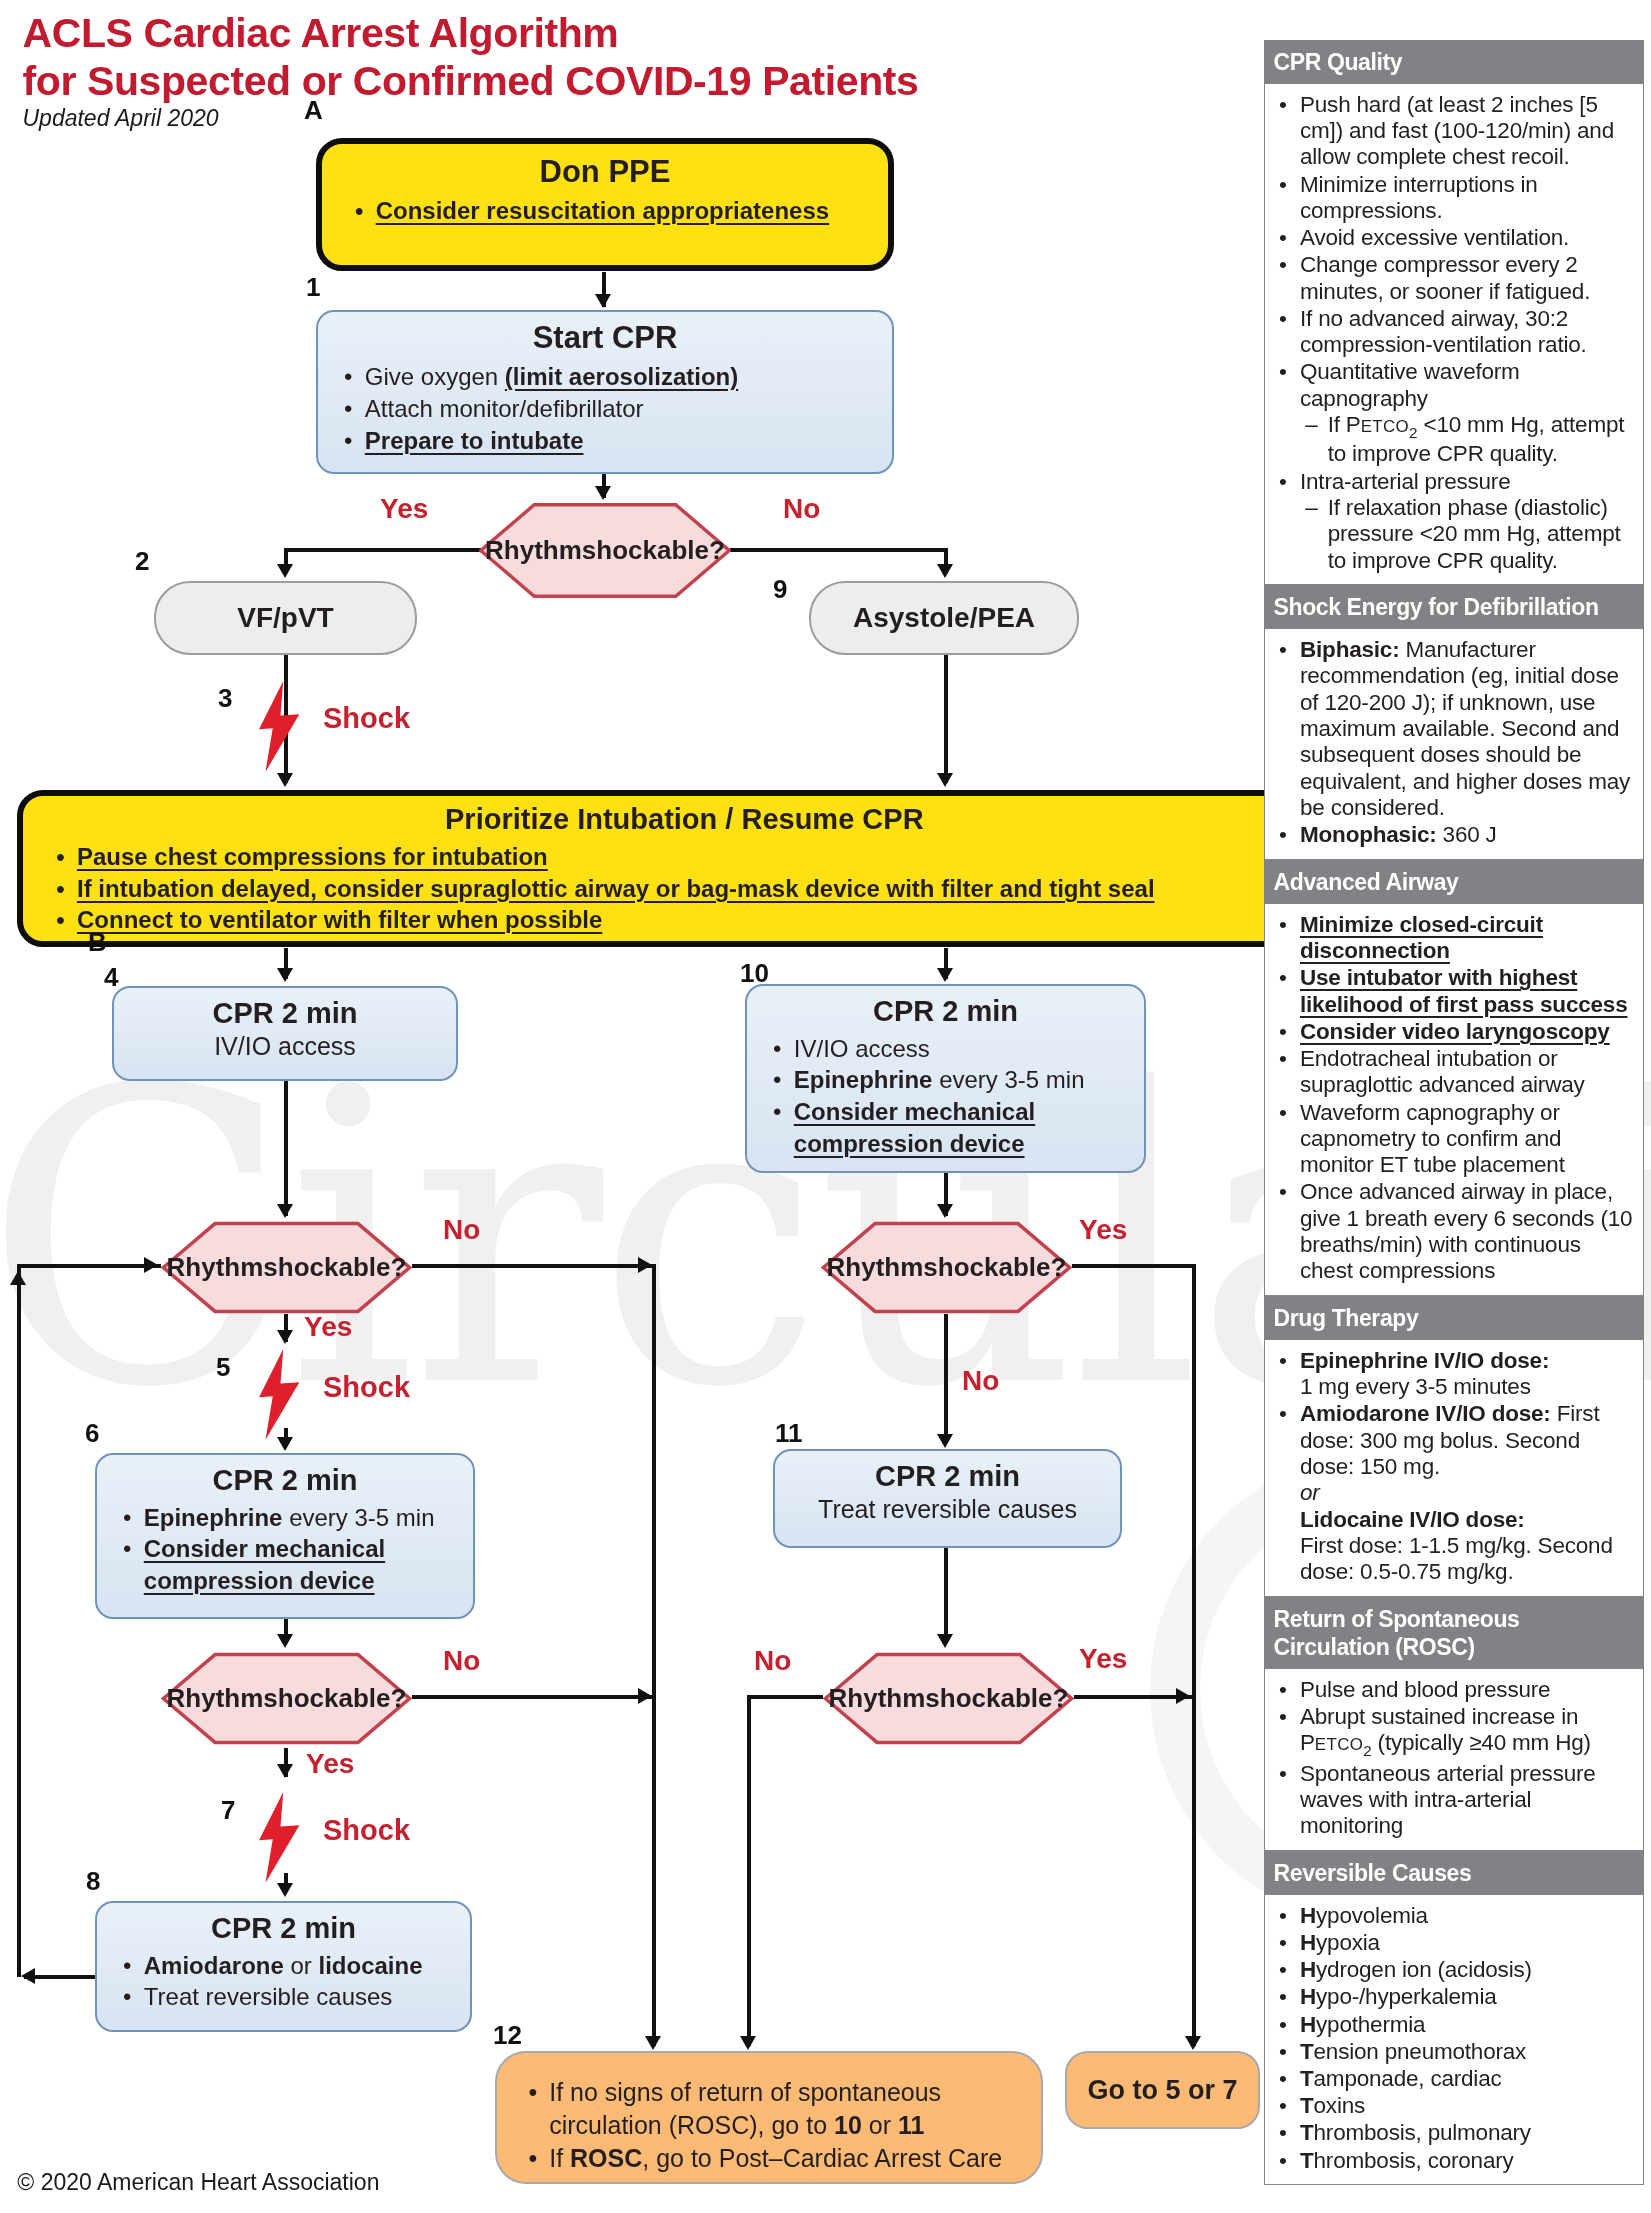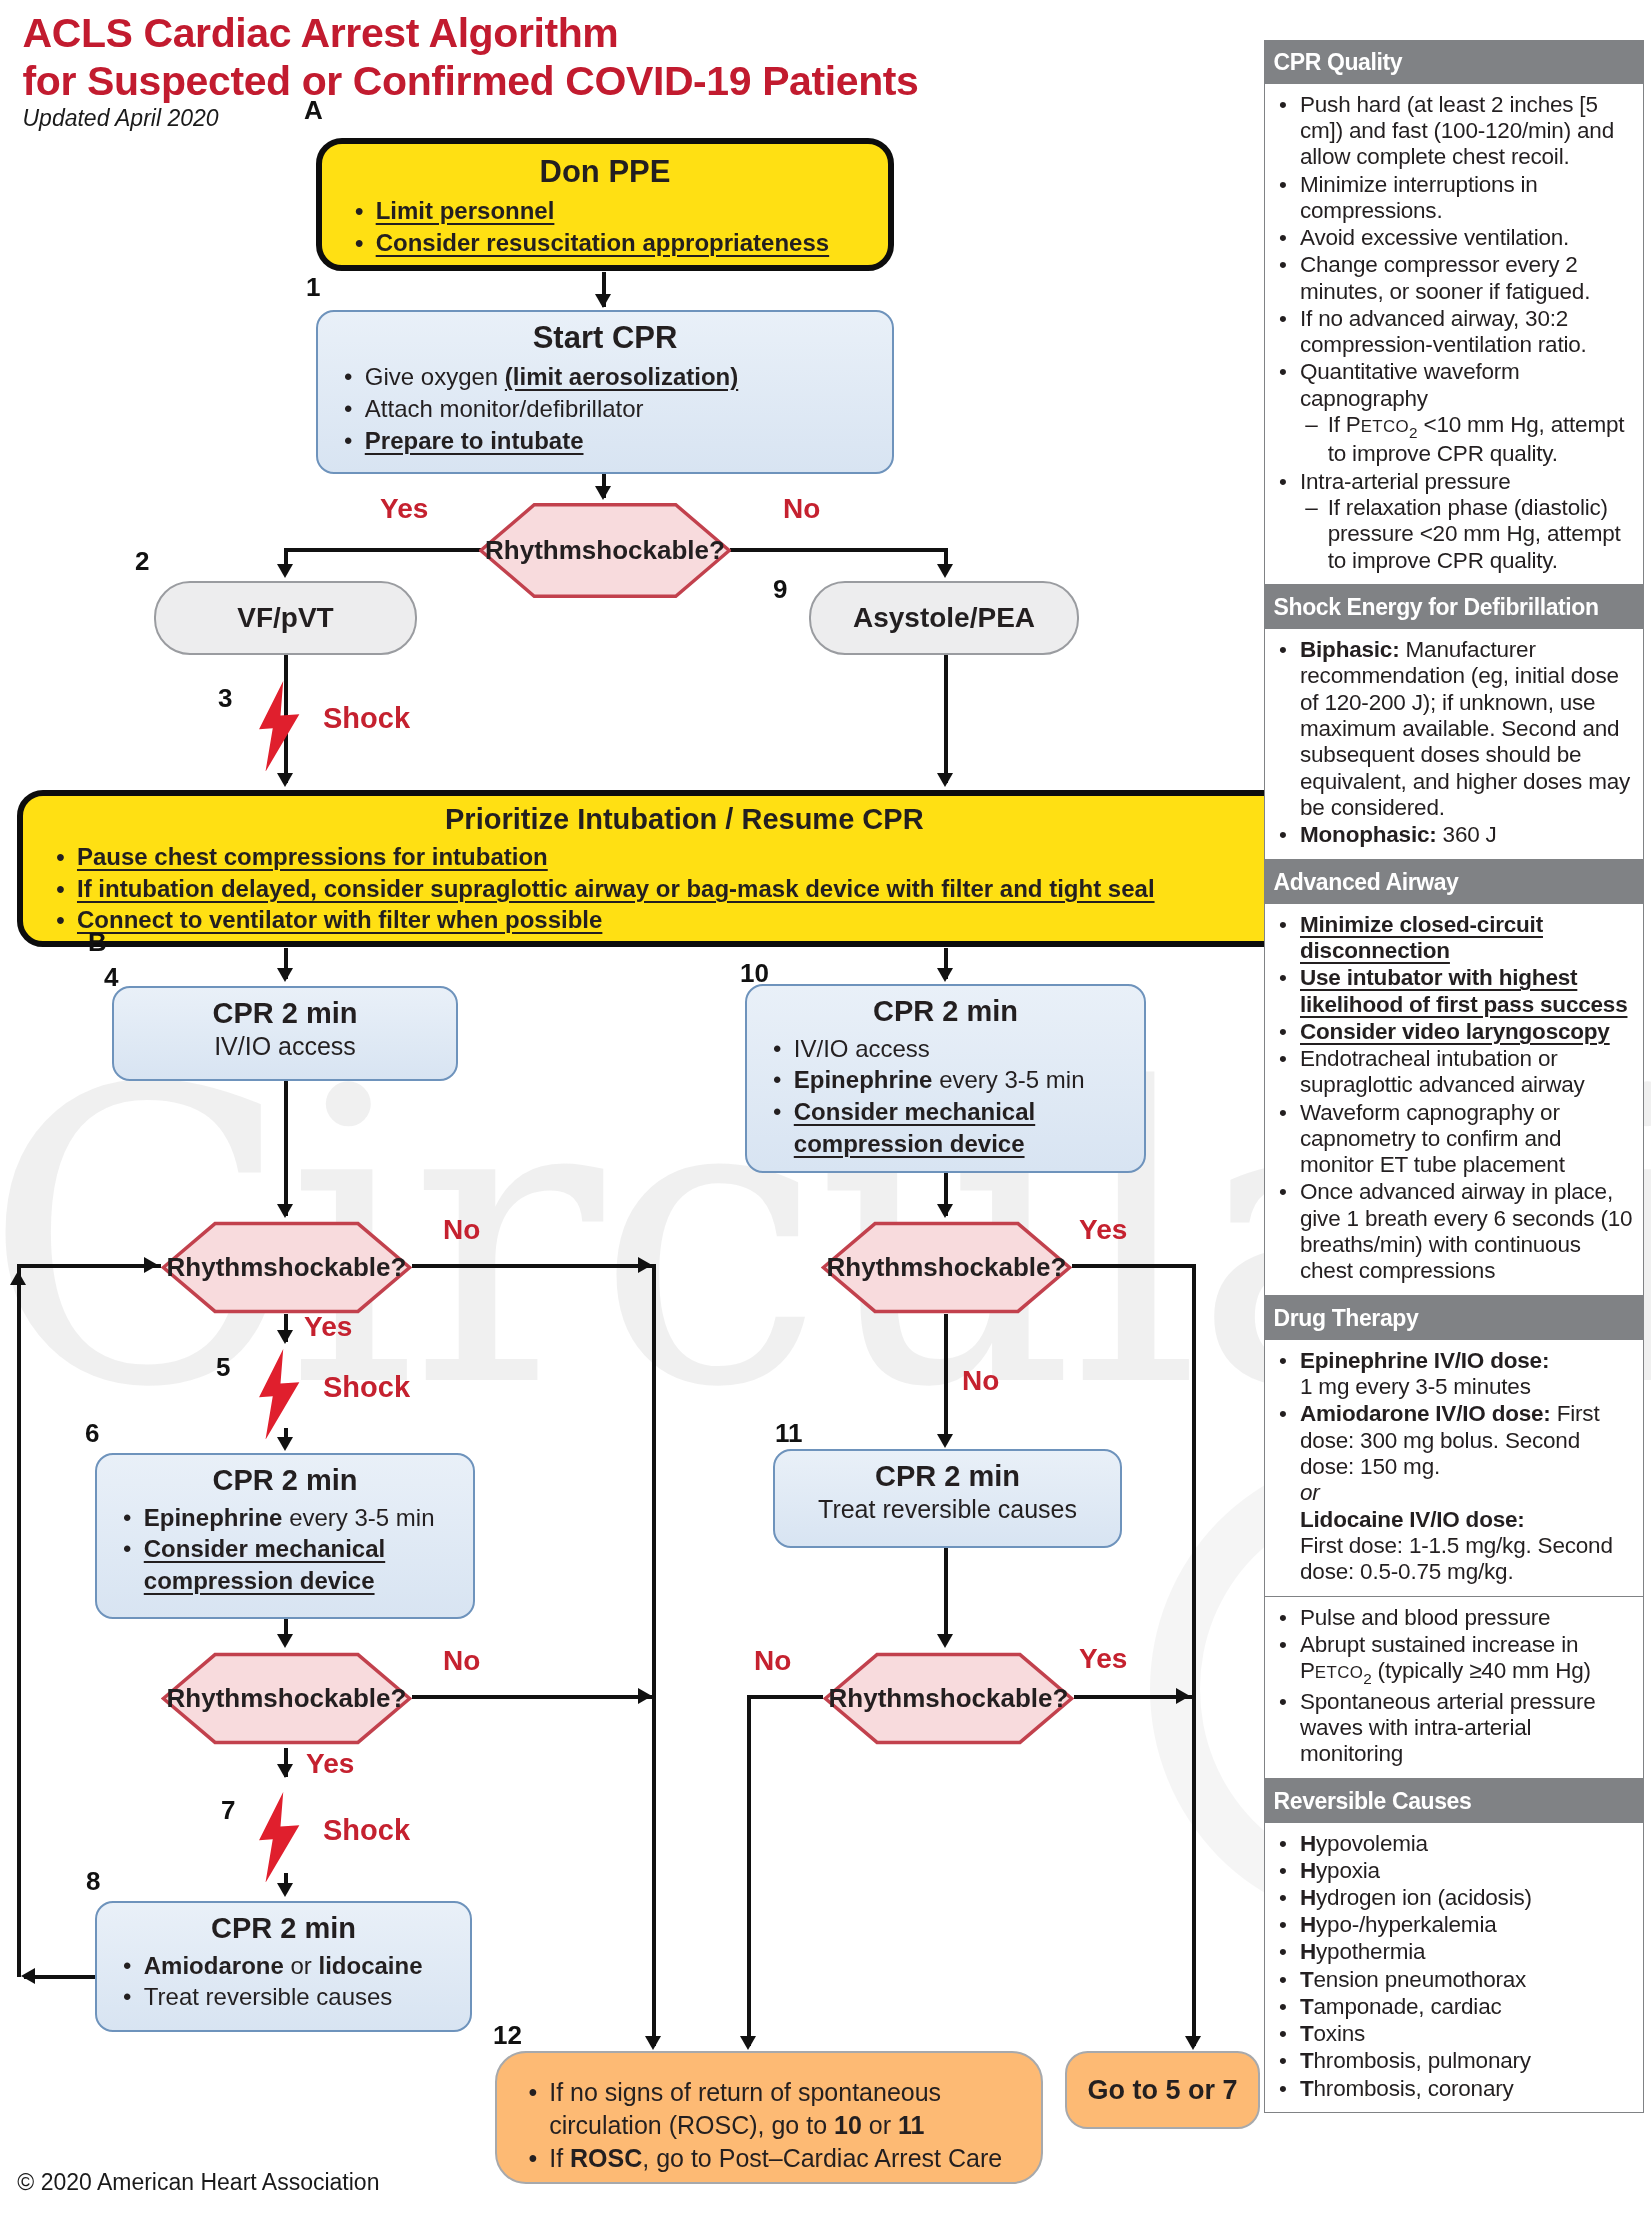--- a/index.html
+++ b/index.html
@@ -140,21 +140,20 @@
 
 <div class="abs ln" style="left:284px;top:1748px;width:3.5px;height:29px"></div>
 <div class="abs ah ah-d" style="left:277px;top:1764px"></div>
 <div class="abs ln" style="left:284px;top:1873px;width:3.5px;height:17.3px"></div>
 <div class="abs ah ah-d" style="left:277px;top:1883px"></div>
 
 <div class="abs num" style="left:304px;top:95px">A</div>
 <div class="abs node yellow" style="left:316px;top:138px;width:578px;height:133px">
   <div class="node-title big">Don PPE</div>
   <ul class="fb" style="font-weight:700">
-      <li><span class="b u">Limit personnel</span></li>
       <li><span class="b u">Consider resuscitation appropriateness</span></li>
     </ul>
 </div>
 
 <div class="abs num" style="left:306px;top:272px">1</div>
 <div class="abs node blue" style="left:316px;top:310px;width:578px;height:164px">
   <div class="node-title big">Start CPR</div>
   <ul class="fb">
       <li><span>Give oxygen </span><span class="b u">(limit aerosolization)</span></li>
       <li><span>Attach monitor/defibrillator</span></li>
@@ -354,20 +353,21 @@
         <li><span>Once advanced airway in place, give 1 breath every 6 seconds (10 breaths/min) with continuous chest compressions</span></li>
       </ul>
   </div>
   <div class="sb-h">Drug Therapy</div>
   <div class="sb-b">
     <ul class="sb">
         <li><span class="b">Epinephrine IV/IO dose:</span><br><span>1 mg every 3-5 minutes</span></li>
         <li><span class="b">Amiodarone IV/IO dose:</span><span> First dose: 300 mg bolus. Second dose: 150 mg.</span><br><span class="i">or</span><br><span class="b">Lidocaine IV/IO dose:</span><br><span>First dose: 1-1.5 mg/kg. Second dose: 0.5-0.75 mg/kg.</span></li>
       </ul>
   </div>
+  <div class="sb-h">Return of Spontaneous Circulation (ROSC)</div>
   <div class="sb-b">
     <ul class="sb">
         <li><span>Pulse and blood pressure</span></li>
         <li><span>Abrupt sustained increase in P</span><span class="sc">ETCO</span><span class="sub">2</span><span> (typically ≥40 mm Hg)</span></li>
         <li><span>Spontaneous arterial pressure waves with intra-arterial monitoring</span></li>
       </ul>
   </div>
   <div class="sb-h">Reversible Causes</div>
   <div class="sb-b">
     <ul class="sb">

